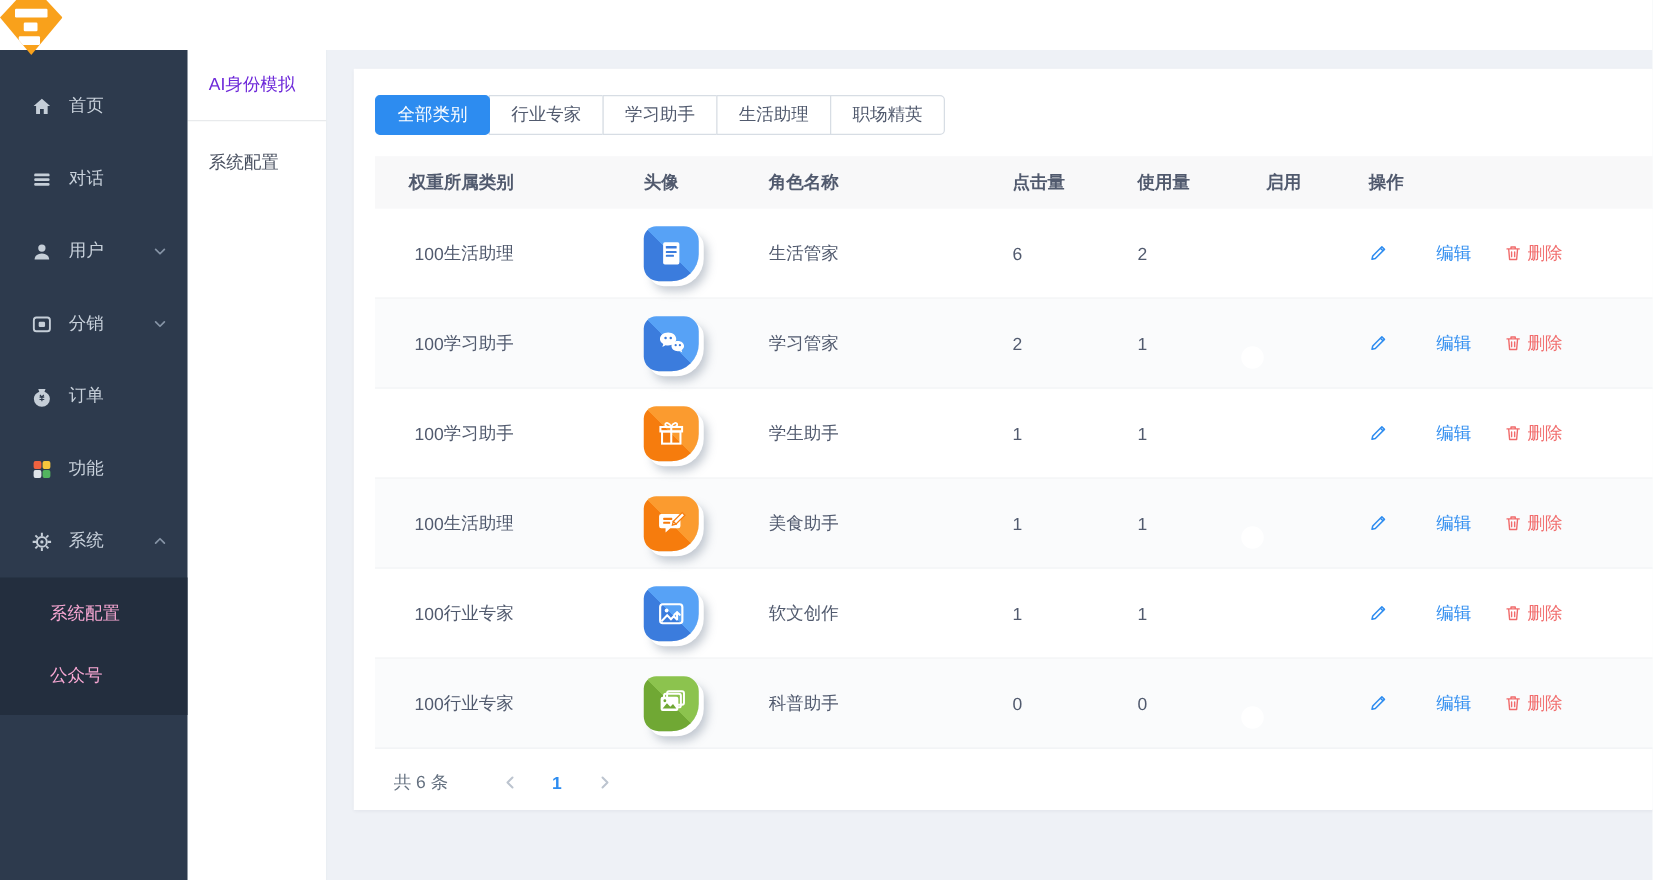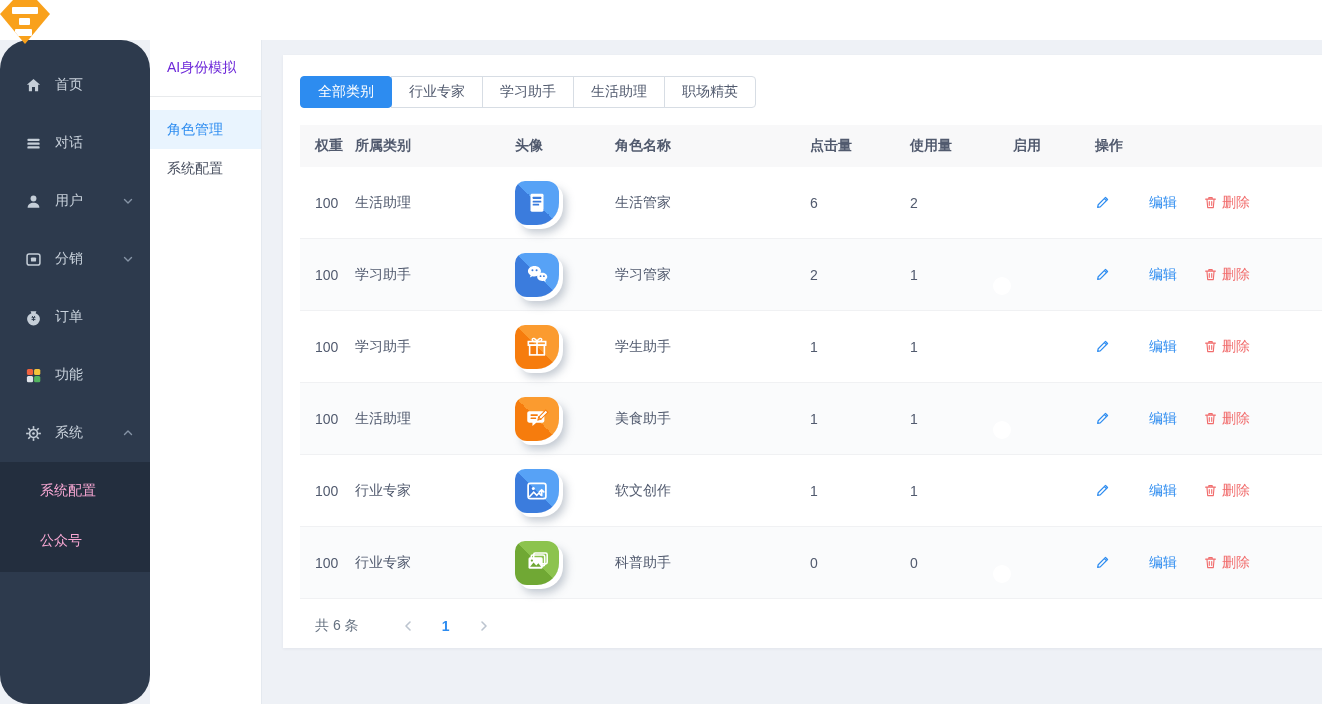--- a/index.html
+++ b/index.html
@@ -13,21 +13,21 @@
   .topbar { position:absolute; top:0; left:0; right:0; height:40px; background:#fff; z-index:30; }
   .logo { position:absolute; top:0; left:0; width:50px; height:44px; z-index:31;
           background:var(--logo-orange,#f9a11b);
           clip-path:polygon(26% 0,74% 0,100% 32%,50% 100%,0 32%); }
   .logo .bar { position:absolute; background:#fff; border-radius:1px; }
   .logo .b1 { left:12px; top:7px;  width:26px; height:7px; }
   .logo .b2 { left:19px; top:18px; width:11px; height:7px; }
   .logo .b3 { left:15px; top:29px; width:17px; height:7px; }
   
   .sidebar { position:absolute; top:40px; left:0; bottom:0; width:150px;
-             background:var(--sidebar-bg,#2d3a4d); z-index:10; padding-top:16px;border-radius:29px; }
+             background:var(--sidebar-bg,#2d3a4d); z-index:10; padding-top:16px; }
   .nav-item { height:58px; display:flex; align-items:center; padding-left:24px;
               color:#c9d2dc; cursor:pointer; }
   .nav-icon { width:18px; height:18px; margin-right:13px; display:flex; align-items:center;
               justify-content:center; color:#c5ced8; flex:none; }
   .nav-icon svg { display:block; }
   .nav-label { flex:none; }
   .nav-chevron { margin-left:auto; margin-right:16px; color:#8694a6; display:flex; }
   .subpanel { background:var(--submenu-bg,#232e3e); padding:4px 0 6px; }
   .sub-item { height:50px; display:flex; align-items:center; padding-left:40px;
               color:#f9a8d4; cursor:pointer; }
@@ -51,21 +51,21 @@
   .tab:first-child { margin-left:0; border-radius:4px 0 0 4px; }
   .tab:last-child { border-radius:0 4px 4px 0; }
   .tab.active { background:var(--primary,#2d8cf0); border-color:var(--primary,#2d8cf0);
                 color:#fff; border-radius:4px; position:relative; z-index:2; }
   
   .table { position:absolute; left:17px; top:70px; width:calc(100% - 17px); }
   .trow { display:flex; align-items:center; padding-left:15px; }
   .thead { height:42px; background:#f8f8f9; font-weight:bold; color:#515a6e; }
   .tbody-row { height:72px; border-bottom:1px solid #f0f1f3; background:#fff; }
   .tbody-row:nth-child(even) { background:#fafbfc; }
-  .c1 { width:40px; }  .c2 { width:160px; } .c3 { width:100px; } .c4 { width:195px; }
+  .c1 { width:40px;text-align:right; }  .c2 { width:160px; } .c3 { width:100px; } .c4 { width:195px; }
   .c5 { width:100px; } .c6 { width:103px; } .c7 { width:82px; }  .c8 { flex:1; display:flex; align-items:center; }
   
   .av { width:44px; height:44px; border-radius:10px 12px 22px 12px; position:relative;
         display:flex; align-items:center; justify-content:center;
         box-shadow:4px 4px 0 #fff, 7px 8px 8px rgba(125,138,155,.45); }
   .av svg { display:block; }
   .av-blue   { --accent:var(--avatar-blue,#3b7cdd);
                background:linear-gradient(225deg,#57a2f6 0%,#57a2f6 50%,var(--avatar-blue,#3b7cdd) 50%); }
   .av-orange { --accent:var(--avatar-orange,#f67c0d);
                background:linear-gradient(225deg,#fb9b2f 0%,#fb9b2f 50%,var(--avatar-orange,#f67c0d) 50%); }
@@ -200,23 +200,20 @@
         <div class="sub-item">
           <span>公众号</span>
         </div>
       </div>
     </div>
 </div>
 
 <div class="secondary">
   <div class="sec-title">AI身份模拟</div>
   <div class="sec-menu" id="secmenu">
-      <div class="sec-item active">
-        <span>角色管理</span>
-      </div>
       <div class="sec-item">
         <span>系统配置</span>
       </div>
     </div>
 </div>
 
 <div class="main">
   <div class="card">
     <div class="tabs" id="tabs">
         <div class="tab active">

